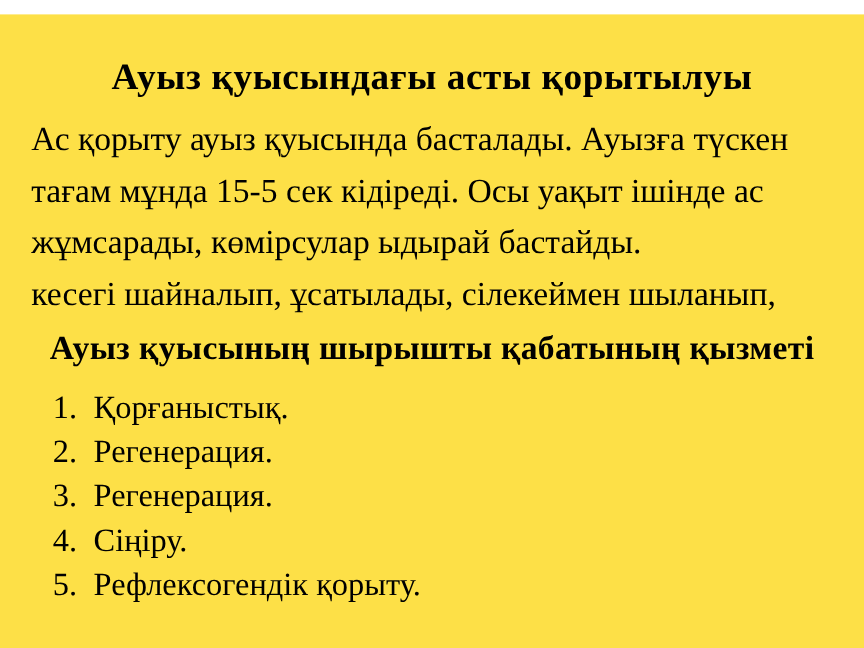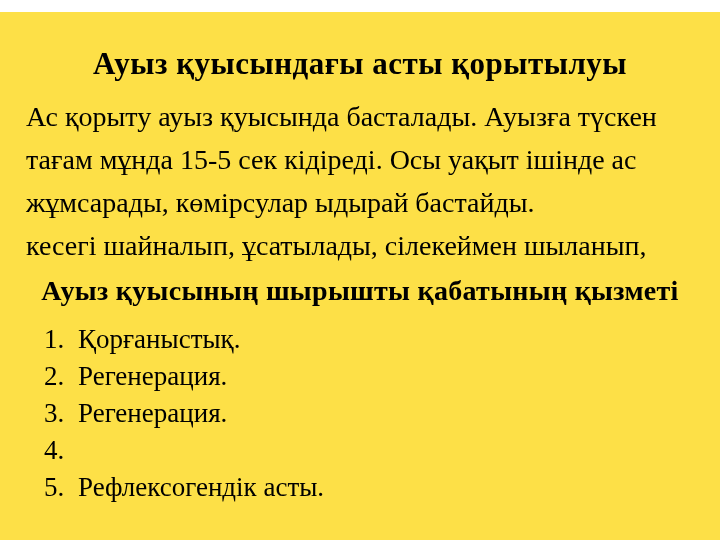--- a/index.html
+++ b/index.html
@@ -96,20 +96,21 @@
     <div class="list-row">
       <span class="list-num">2.</span>
       <span class="list-label">Регенерация.</span>
     </div>
     <div class="list-row">
       <span class="list-num">3.</span>
       <span class="list-label">Регенерация.</span>
     </div>
     <div class="list-row">
       <span class="list-num">4.</span>
+      <span class="list-label">Сіңіру.</span>
     </div>
     <div class="list-row">
       <span class="list-num">5.</span>
-      <span class="list-label">Рефлексогендік асты.</span>
+      <span class="list-label">Рефлексогендік қорыту.</span>
     </div>
   </div>
 
 </div>
 
 </body></html>

